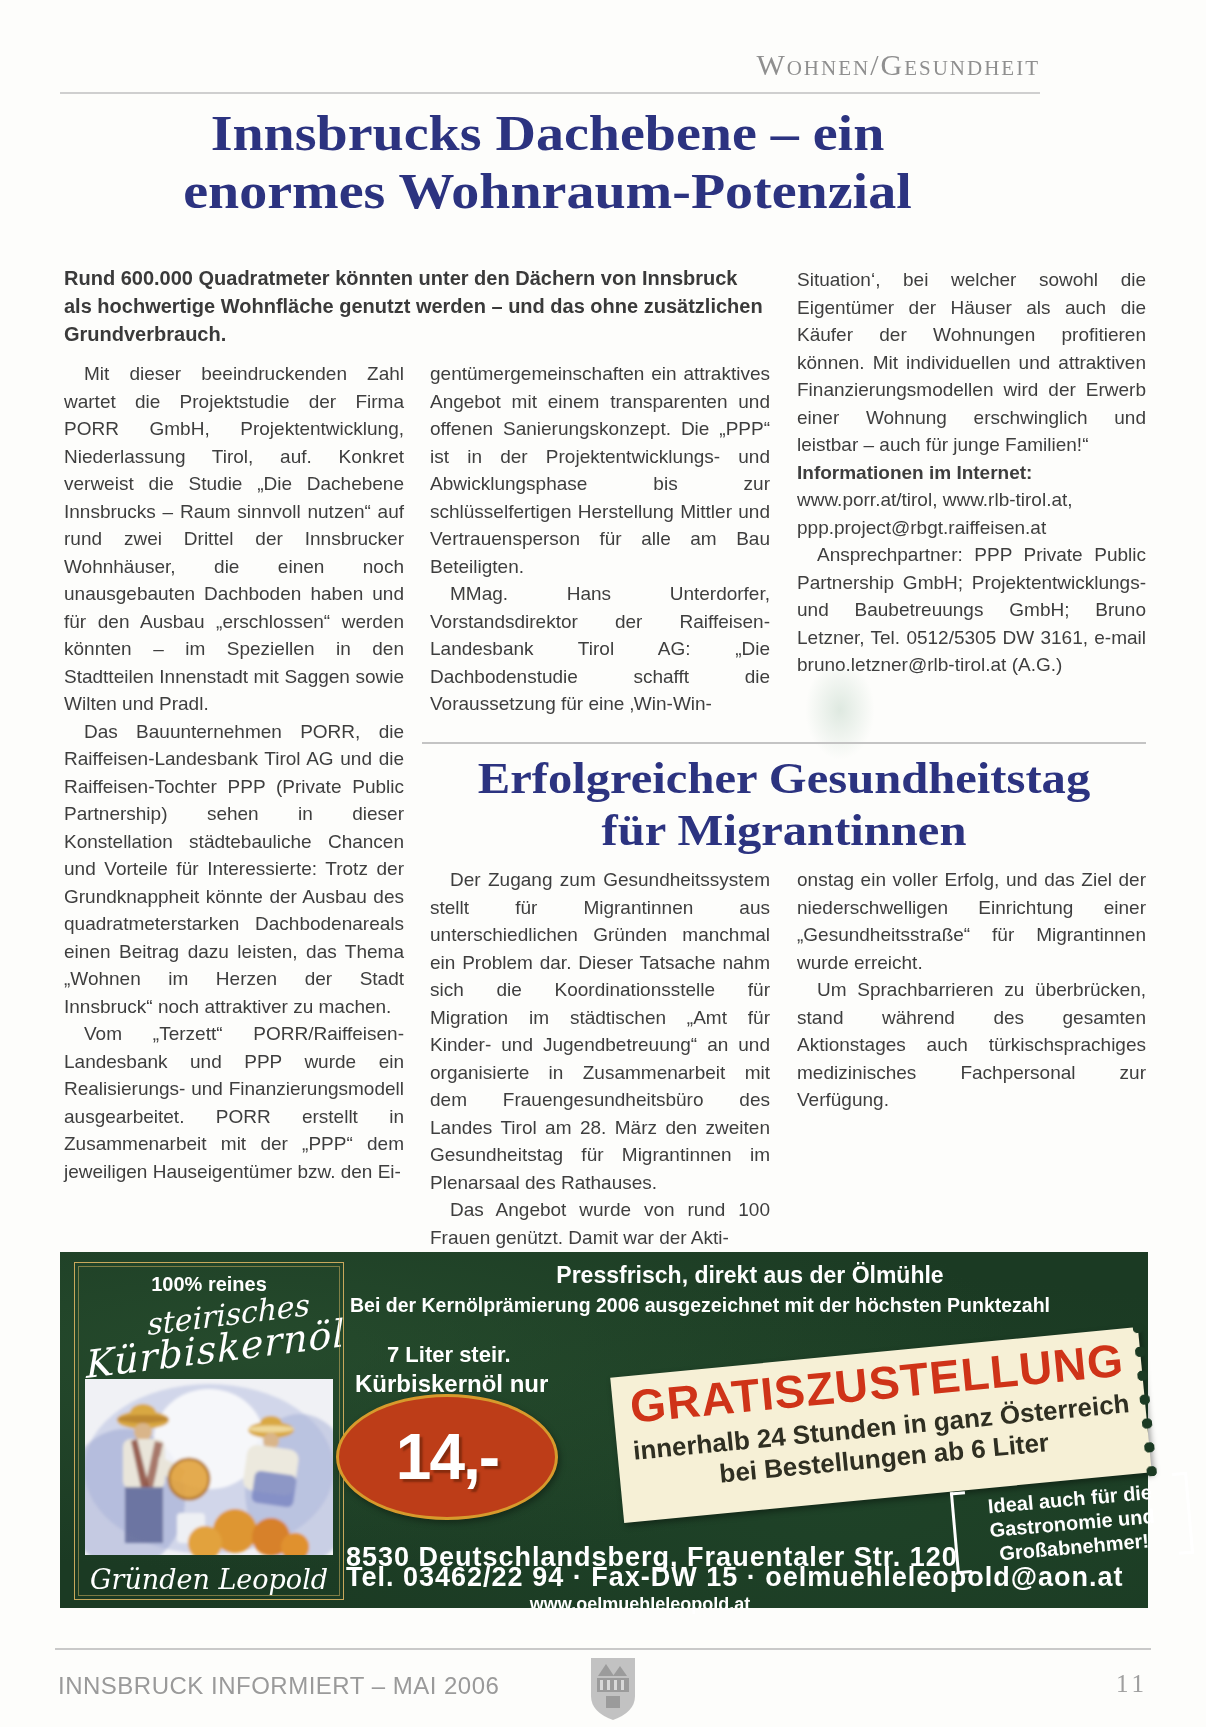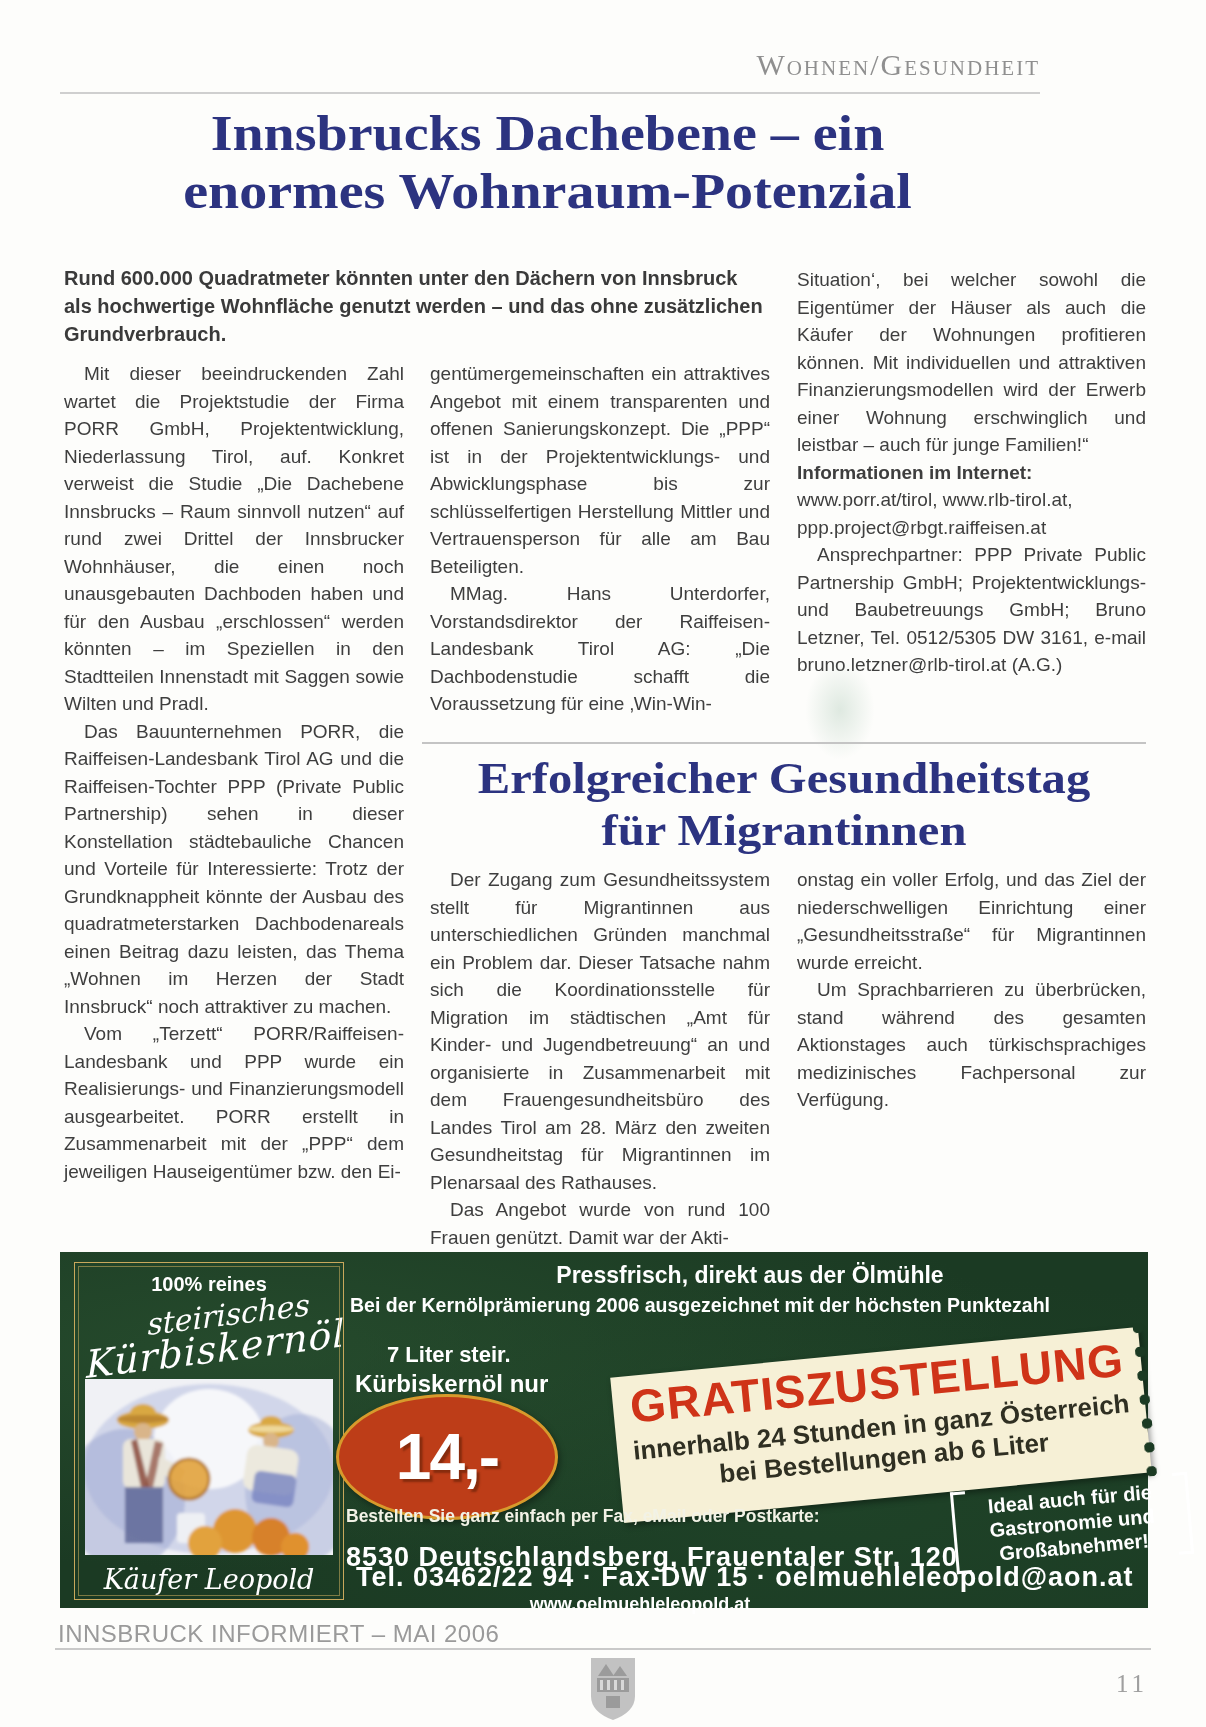--- a/index.html
+++ b/index.html
@@ -78,26 +78,26 @@
   .note{position:absolute;left:893px;top:230px;width:206px;transform:rotate(-5deg);
         color:#fff;font-weight:700;font-size:20px;line-height:24px;text-align:center;padding:5px 16px;}
   .note p{margin:0;text-indent:0;}
   .note::before{content:'';position:absolute;left:0;top:0;bottom:0;width:12px;
         border:3px solid #fff;border-right:none;}
   .note::after{content:'';position:absolute;right:0;top:0;bottom:0;width:12px;
         border:3px solid #fff;border-left:none;}
 
   .order-hint{position:absolute;left:286px;top:254px;color:#f2f2e6;font-weight:700;font-size:17.5px;}
   .addr{position:absolute;left:286px;top:290px;color:#fff;font-weight:700;font-size:27px;letter-spacing:1px;}
-  .contact{position:absolute;left:296px;top:310px;color:#fff;font-weight:700;font-size:27px;letter-spacing:1px;}
+  .contact{position:absolute;left:286px;top:310px;color:#fff;font-weight:700;font-size:27px;letter-spacing:1px;}
   .website{position:absolute;left:300px;top:342px;width:560px;text-align:center;color:#fff;font-weight:700;font-size:18px;}
 
   
   .footer-rule{position:absolute;left:55px;top:1648px;width:1096px;height:2px;background:#c9c9c9;}
-  .footer-left{position:absolute;left:58px;top:1620px;font-size:24px;color:#9a9a9a;letter-spacing:.5px;}
+  .footer-left{position:absolute;left:58px;top:1672px;font-size:24px;color:#9a9a9a;letter-spacing:.5px;}
   .footer-crest{position:absolute;left:586px;top:1652px;width:54px;height:72px;}
   .footer-page{position:absolute;right:58px;top:1670px;font-size:25px;color:#9f9f9f;
                font-family:"Liberation Serif",serif;letter-spacing:4px;}
 </style>
 </head>
 <body>
 
 <div class="page">
 
   <div class="kicker">Wohnen/Gesundheit</div>
@@ -184,21 +184,21 @@
           <rect x="168" y="94" width="42" height="32" rx="6" fill="#7d88c2" opacity="0.85" transform="rotate(8 189 110)"></rect>
 
           <rect x="92" y="134" width="28" height="30" rx="4" fill="#eef0f4"></rect>
           <circle cx="150" cy="152" r="22" fill="#de9631"></circle>
           <circle cx="186" cy="158" r="19" fill="#d7812a"></circle>
           <circle cx="120" cy="164" r="17" fill="#e2a23c"></circle>
           <circle cx="210" cy="168" r="14" fill="#e0912f"></circle>
         </g>
       </svg>
 
-      <div class="sig">Käufer Leopold</div>
+      <div class="sig">Gründen Leopold</div>
     </div>
 
     <div class="ad-h1">Pressfrisch, direkt aus der Ölmühle</div>
     <div class="ad-h2">Bei der Kernölprämierung 2006 ausgezeichnet mit der höchsten Punktezahl</div>
 
     <div class="pl1">7 Liter steir.</div>
     <div class="pl2">Kürbiskernöl nur</div>
 
     <div class="oval">
       <span class="oval-text">14,-</span>
@@ -209,21 +209,20 @@
       <div class="banner-l1">innerhalb 24 Stunden in ganz Österreich</div>
       <div class="banner-l2">bei Bestellungen ab 6 Liter</div>
     </div>
 
     <div class="note">
         <p>Ideal auch für die</p>
         <p>Gastronomie und</p>
         <p>Großabnehmer!</p>
       </div>
 
-    <div class="order-hint">Bestellen Sie ganz einfach per Fax, eMail oder Postkarte:</div>
     <div class="addr">8530 Deutschlandsberg, Frauentaler Str. 120</div>
     <div class="contact">Tel.  03462/22 94 · Fax-DW 15 · oelmuehleleopold@aon.at</div>
     <div class="website">www.oelmuehleleopold.at</div>
   </div>
 
   <div class="footer-rule"></div>
   <div class="footer-left">INNSBRUCK INFORMIERT – MAI 2006</div>
 
   <svg class="footer-crest" viewBox="0 0 54 72">
     <path d="M5 6 H49 V44 Q49 60 27 68 Q5 60 5 44 Z" fill="#c2c2c2"></path>

